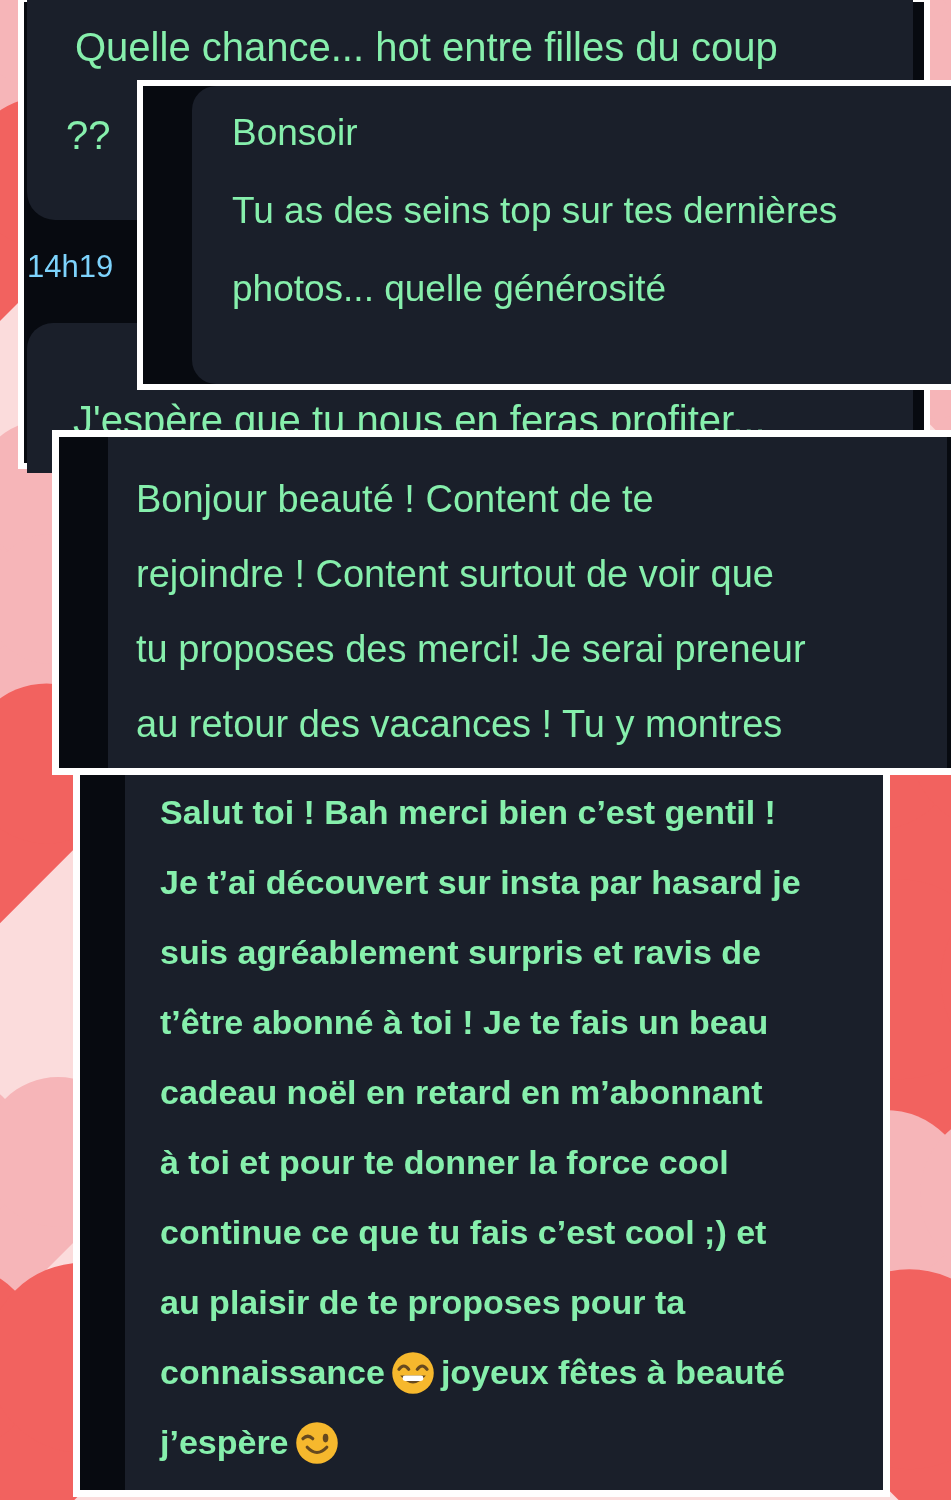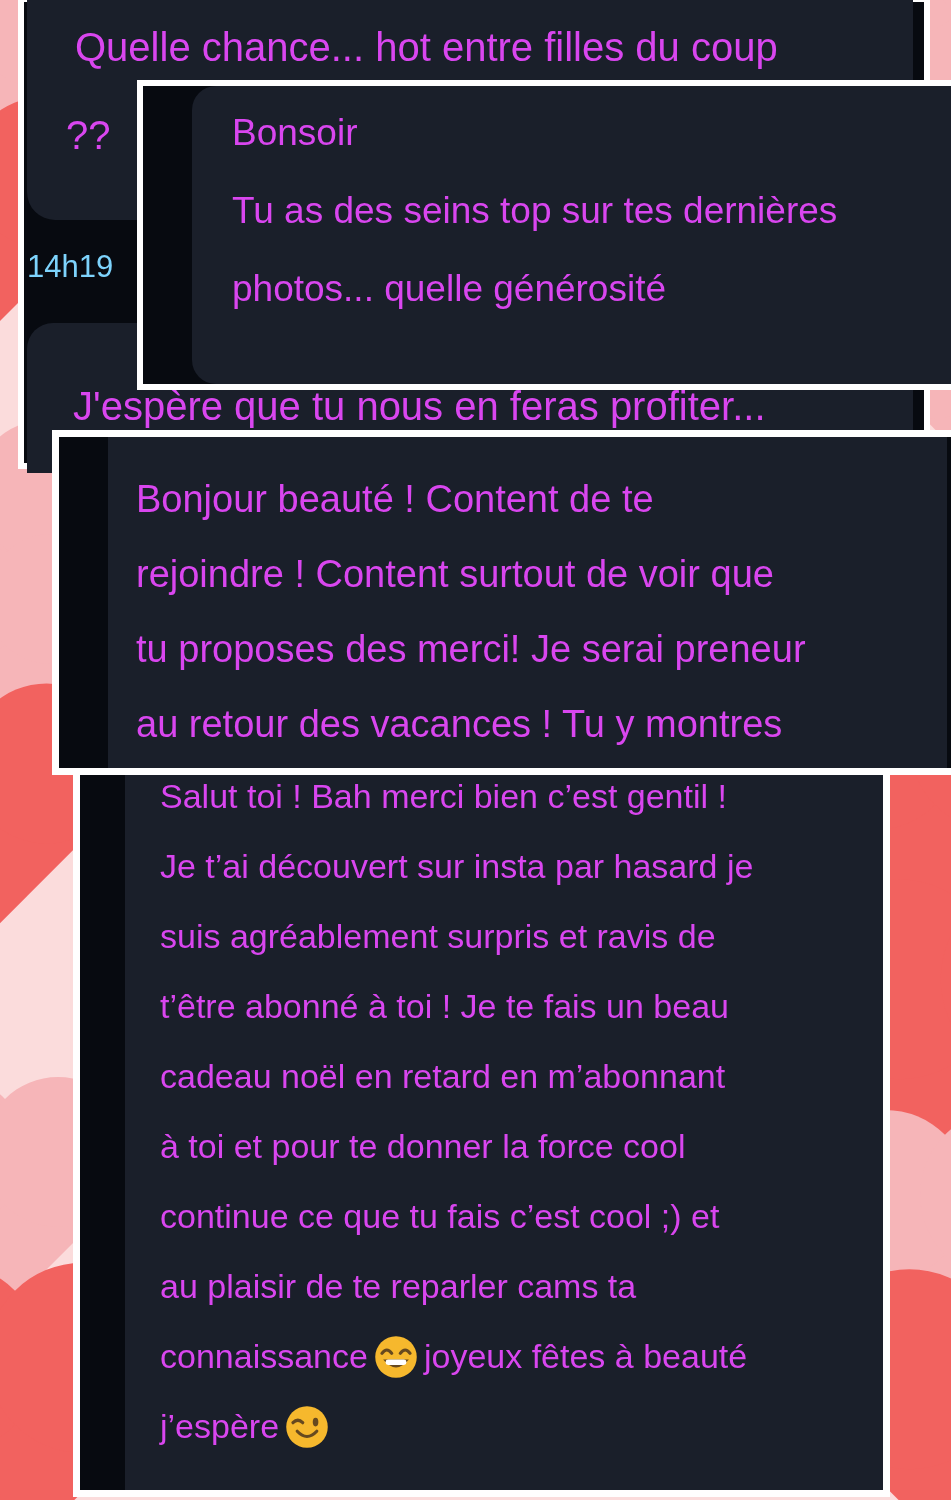--- a/index.html
+++ b/index.html
@@ -13,46 +13,46 @@
   .heart::before,.heart::after{content:"";position:absolute;width:100%;height:100%;border-radius:50%;background:inherit;}
   .heart::before{top:-50%;left:0;}
   .heart::after{top:0;left:50%;}
   .heart.red{background:#f2625f;}
   .heart.pink{background:#f6b5b8;}
   
   .shot{position:absolute;background:#070a10;border:6px solid #ffffff;box-sizing:border-box;}
   .inner{position:absolute;inset:0;display:flex;flex-direction:row;}
   .strip{background:#070a10;flex:0 0 auto;}
   .bubble{background:#1a1f2a;flex:1 1 auto;}
-  .line{white-space:nowrap;color:#d946ef;}
+  .line{white-space:nowrap;color:#86efac;}
   
   #shot1{left:18px;top:-4px;width:912px;height:473px;z-index:1;}
   #shot1 .abs{position:absolute;}
   #shot1 .bub1{left:3px;top:-30px;width:886px;height:248px;border-radius:28px;background:#1a1f2a;}
   #shot1 .bub2{left:3px;top:321px;width:886px;height:150px;border-radius:26px 26px 0 0;background:#1a1f2a;}
   #shot1 .line{font-size:40px;line-height:46px;}
   #shot1 .l1{left:51px;top:22px;}
   #shot1 .l2{left:42px;top:110px;}
   #shot1 .ts{left:3px;top:247px;font-size:31px;color:#7dd3fc;white-space:nowrap;}
-  #shot1 .l3{left:49px;top:381px;}
+  #shot1 .l3{left:49px;top:395px;}
   
   #shot2{left:137px;top:80px;width:824px;height:310px;z-index:2;}
   #shot2 .strip{width:49px;}
   #shot2 .bubble{border-radius:24px 0 0 24px;padding:8px 0 0 40px;box-sizing:border-box;}
   #shot2 .line{font-size:37px;line-height:78px;}
   
   #shot3{left:25px;top:430px;width:921px;height:345px;border-width:7px;z-index:3;margin-left:27px;}
   #shot3 .stripL{width:49px;}
   #shot3 .stripR{width:19px;}
   #shot3 .bubble{padding:25px 0 0 28px;box-sizing:border-box;}
   #shot3 .line{font-size:38px;line-height:75px;}
   
   #shot4{left:73px;top:768px;width:817px;height:729px;border-width:7px;z-index:4;}
   #shot4 .strip{width:45px;}
-  #shot4 .bubble{padding:0 0 0 35px;box-sizing:border-box;}
+  #shot4 .bubble{padding:16px 0 0 35px;box-sizing:border-box;font-weight:bold;}
   #shot4 .lines{margin-top:-14px;}
   #shot4 .line{font-size:34px;line-height:70px;}
   .emoji{width:44px;height:44px;vertical-align:-11px;margin:0 6px;}
 </style>
 </head>
 <body>
 
 <div class="heart pink" style="left:-60px;top:15px;width:110px;height:110px;"></div>
 <div class="heart red" style="left:-85px;top:150px;width:150px;height:150px;"></div>
 <div class="heart pink" style="left:-75px;top:470px;width:140px;height:140px;"></div>
@@ -105,21 +105,21 @@
     <div class="strip"></div>
     <div class="bubble">
       <div class="lines">
         <div class="line">Salut toi ! Bah merci bien c’est gentil !</div>
         <div class="line">Je t’ai découvert sur insta par hasard je</div>
         <div class="line">suis agréablement surpris et ravis de</div>
         <div class="line">t’être abonné à toi ! Je te fais un beau</div>
         <div class="line">cadeau noël en retard en m’abonnant</div>
         <div class="line">à toi et pour te donner la force cool</div>
         <div class="line">continue ce que tu fais c’est cool ;) et</div>
-        <div class="line">au plaisir de te reparler cams ta</div>
+        <div class="line">au plaisir de te proposes pour ta</div>
         <div class="line">
           <span>connaissance</span><svg class="emoji" viewBox="0 0 36 36">
               <circle cx="18" cy="18" r="17" fill="#f6b82d"></circle>
               <path d="M6.5 15 Q10.5 9.5 14.5 15" stroke="#66491f" stroke-width="2.6" fill="none" stroke-linecap="round"></path>
               <path d="M21.5 15 Q25.5 9.5 29.5 15" stroke="#66491f" stroke-width="2.6" fill="none" stroke-linecap="round"></path>
               <path d="M7.5 20 Q18 33 28.5 20 Z" fill="#66491f"></path>
               <rect x="9.5" y="20" width="17" height="4.5" rx="2" fill="#ffffff"></rect>
             </svg><span>joyeux fêtes à beauté</span>
         </div>
         <div class="line">

